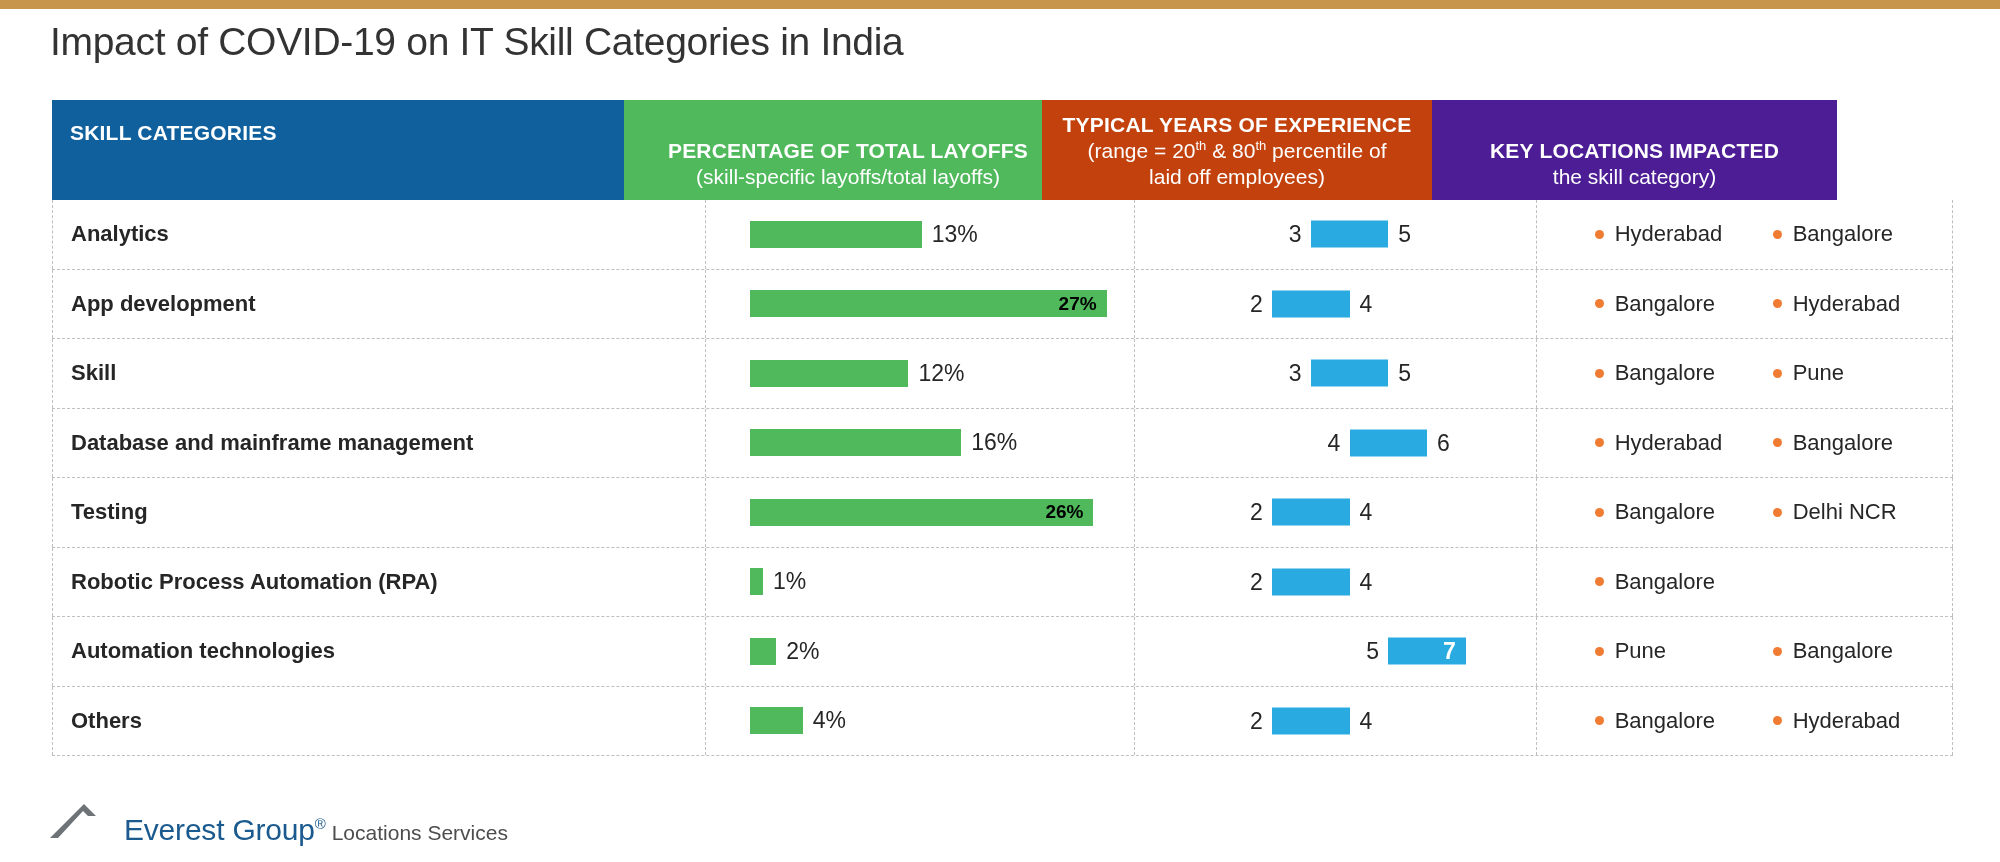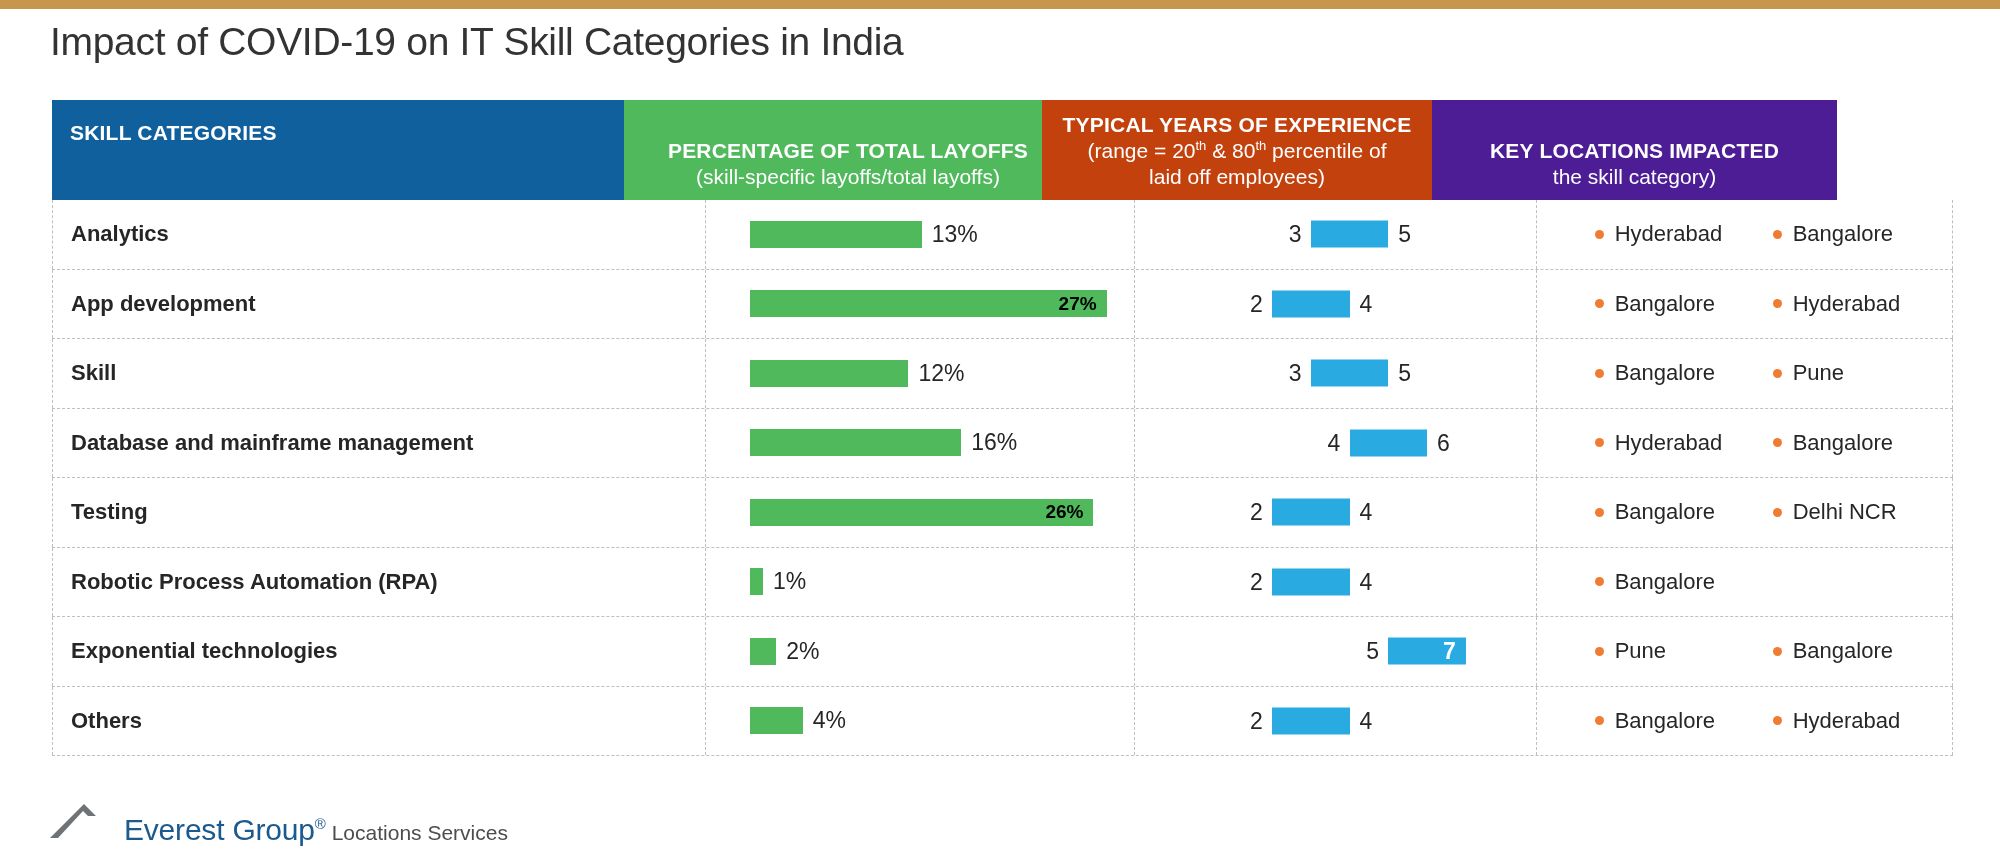--- a/index.html
+++ b/index.html
@@ -420,21 +420,21 @@
           <div class="loc-wrap">
             <div class="loc-item">
               <span class="loc-dot" style="background: rgb(240, 123, 50);"></span>
               <span class="loc-name">Bangalore</span>
             </div>
           </div>
         </div>
       </div>
       <div class="trow">
         <div class="cell c-skill">
-          <span class="skill-label">Exponential technologies</span>
+          <span class="skill-label">Automation technologies</span>
         </div>
         <div class="cell c-pct">
           <div class="pct-wrap">
             <div class="pct-bar" style="width: 26.4286px; background: rgb(79, 185, 92);"></div>
             <span class="pct-label-out">2%</span>
           </div>
         </div>
         <div class="cell c-exp">
           <div class="exp-wrap">
             <span class="exp-min" style="left: 199.75px;">5</span>

